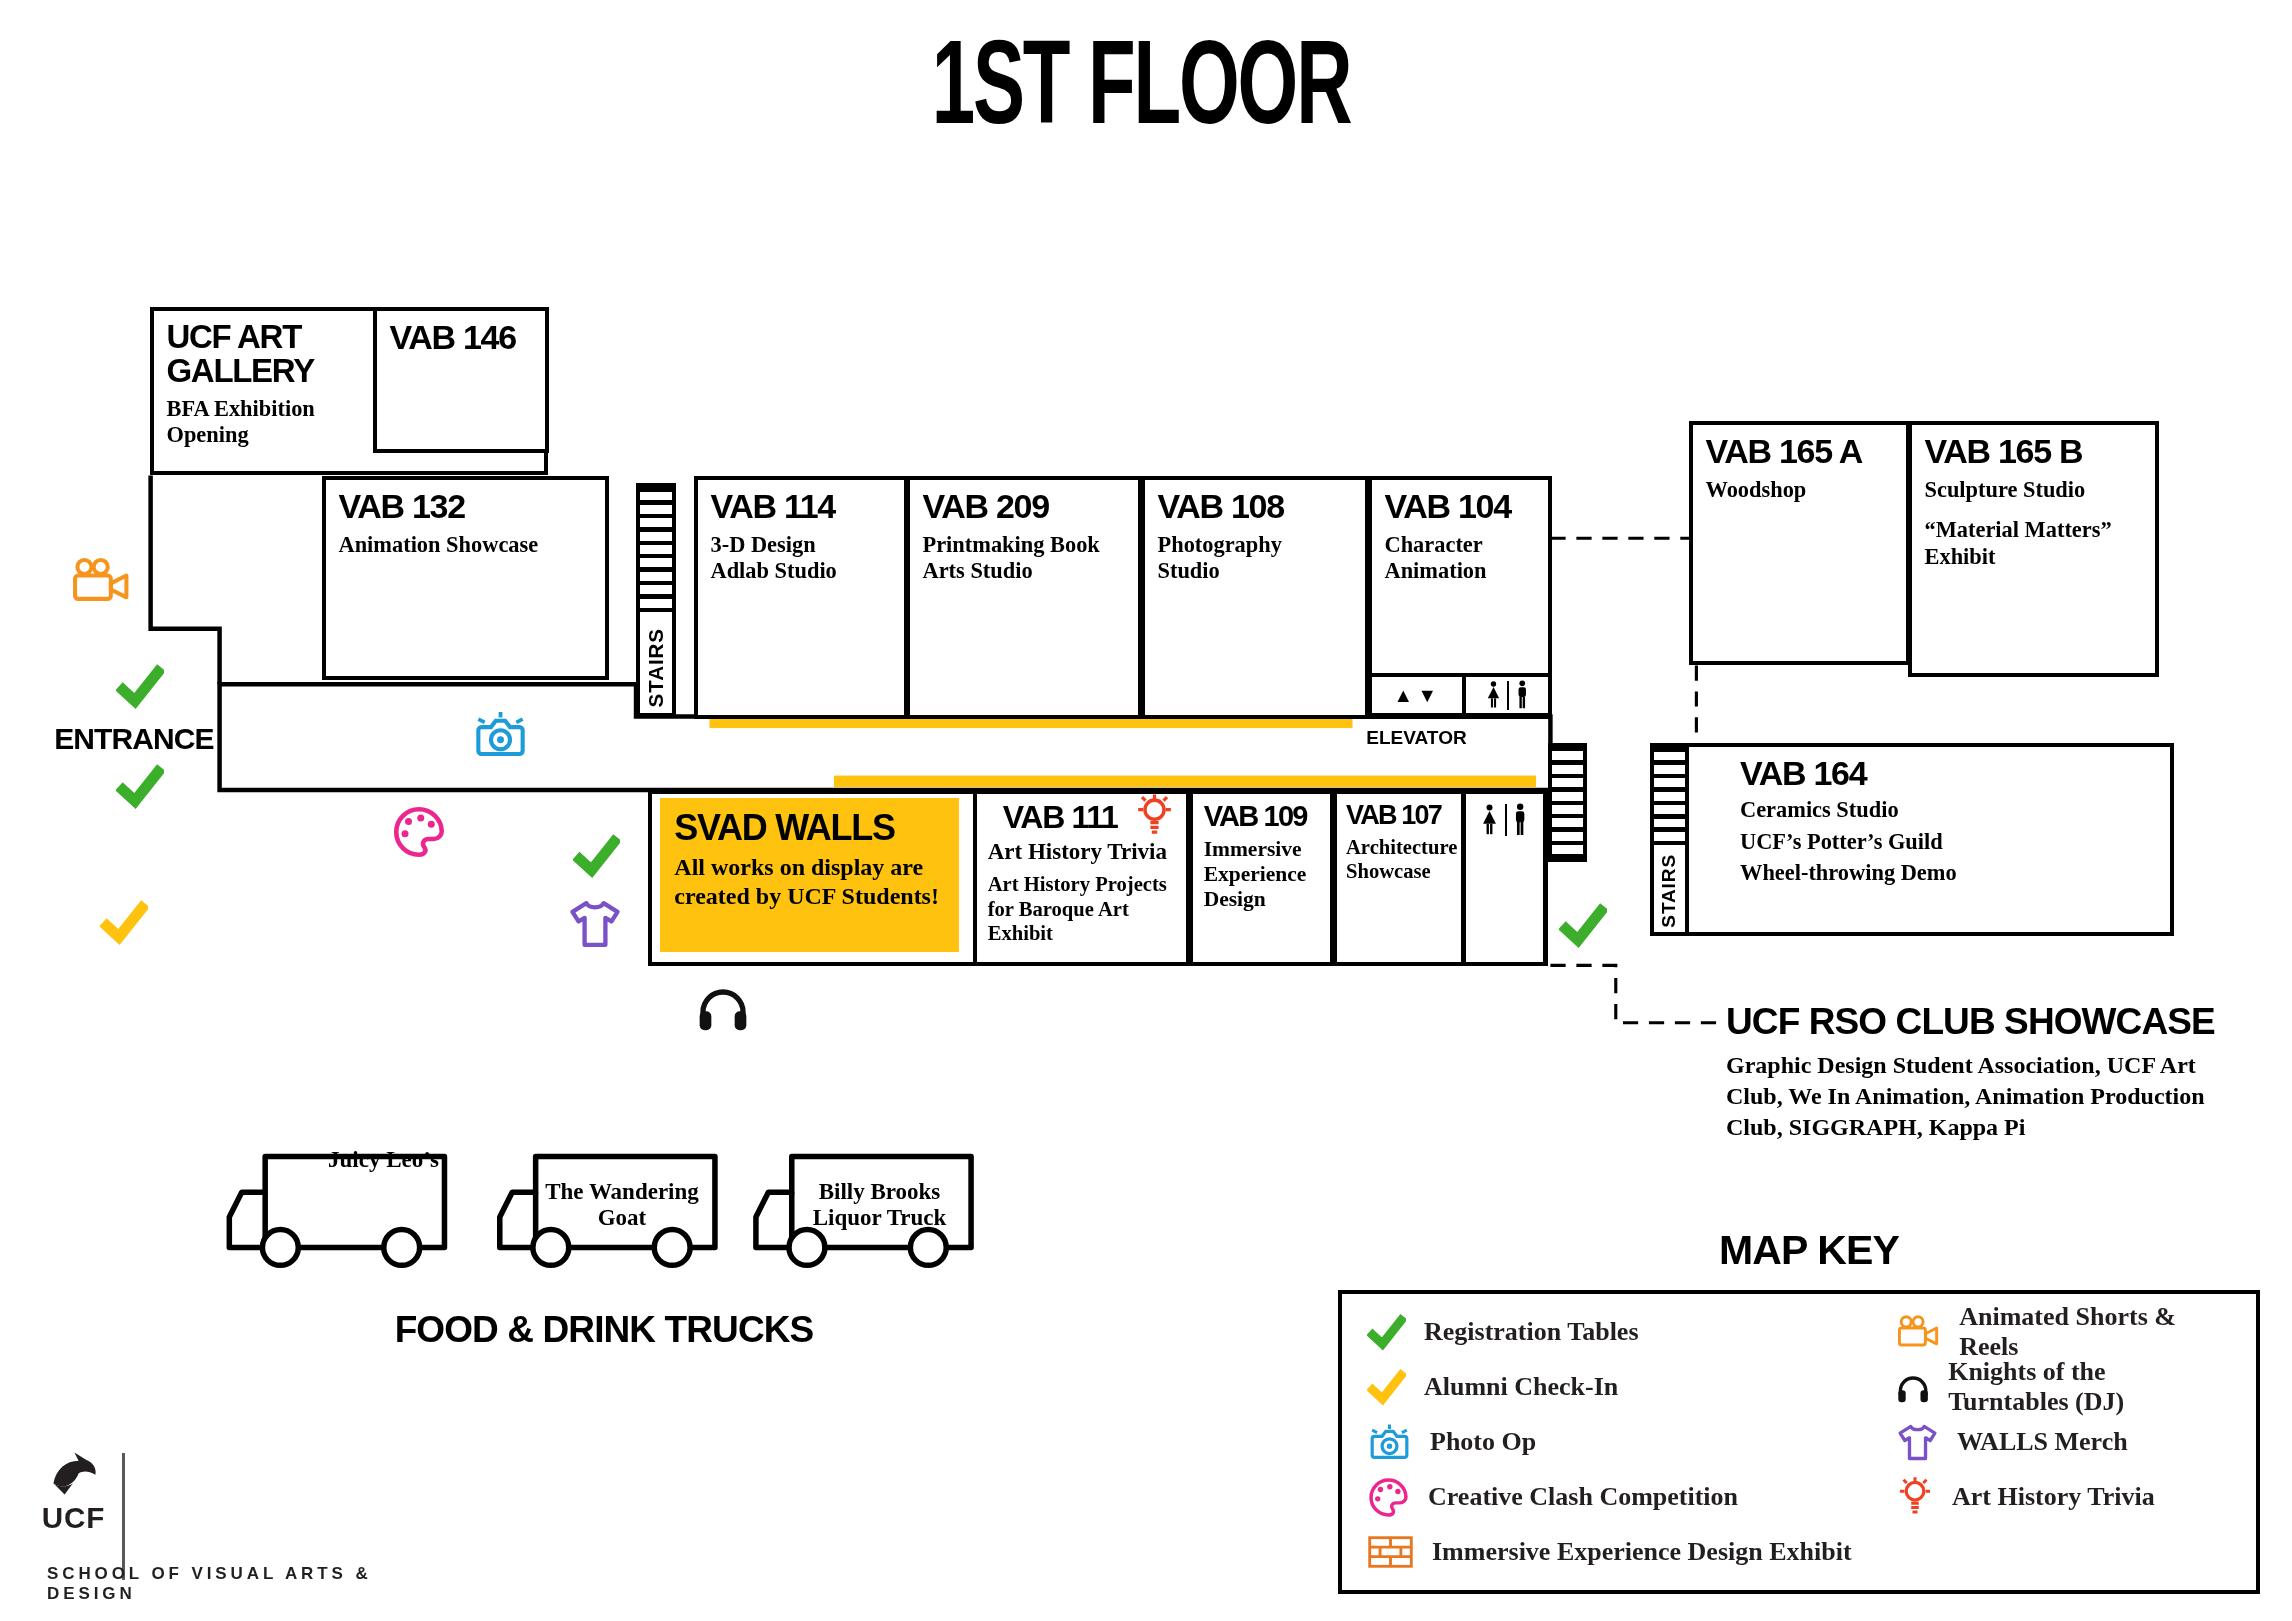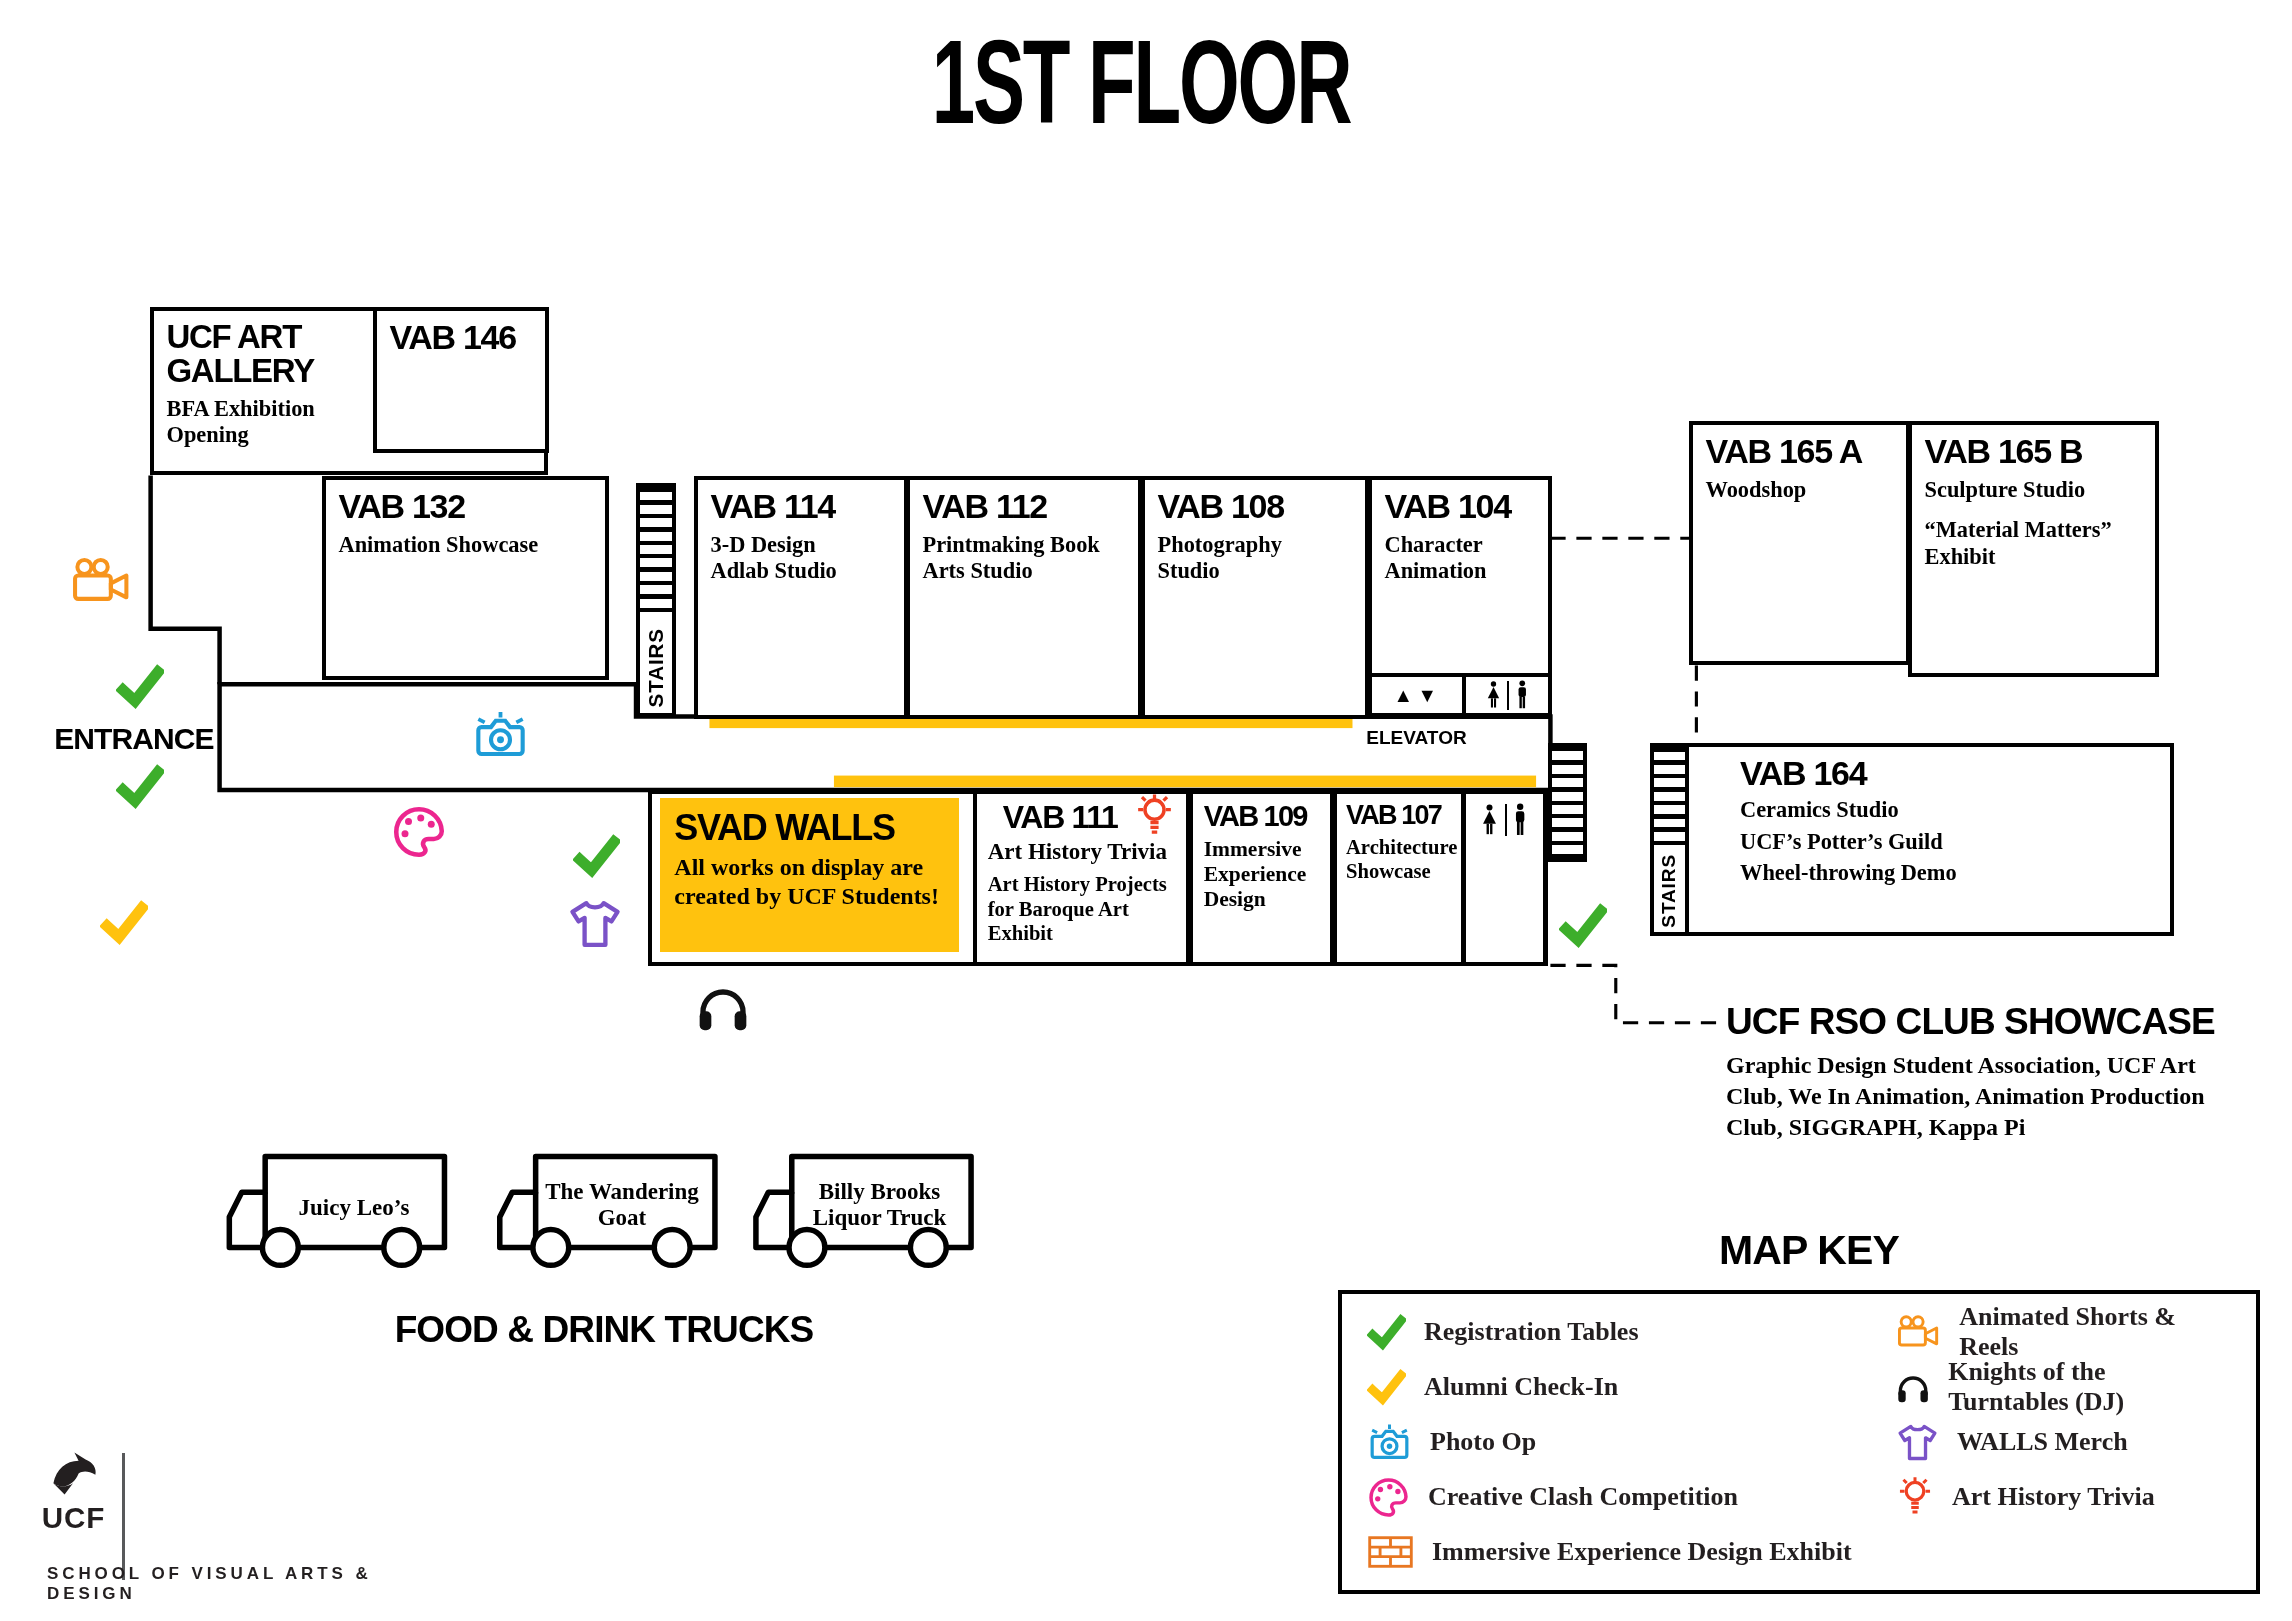--- a/index.html
+++ b/index.html
@@ -121,21 +121,21 @@
   <div class="a" style="left:636px;top:483px;width:40px;height:234px;border:4.5px solid #000;background:#fff;box-sizing:border-box;">
     <div class="hatch" style="position:absolute;left:0;top:0;right:0;height:134px;"></div>
     <div class="vtext" style="position:absolute;left:3.6px;bottom:5.4px;">STAIRS</div>
   </div>
 
   <div class="room" style="left:694px;top:476px;width:214px;height:243px;">
     <div class="rname">VAB 114</div>
     <div class="rdesc" style="width:161px;">3-D Design Adlab Studio</div>
   </div>
   <div class="room" style="left:906px;top:476px;width:236px;height:243px;">
-    <div class="rname">VAB 112</div>
+    <div class="rname">VAB 209</div>
     <div class="rdesc" style="width:184px;">Printmaking Book Arts Studio</div>
   </div>
   <div class="room" style="left:1141px;top:476px;width:228px;height:243px;">
     <div class="rname">VAB 108</div>
     <div class="rdesc" style="width:148px;">Photography Studio</div>
   </div>
   <div class="room" style="left:1368px;top:476px;width:184px;height:243px;">
     <div class="rname">VAB 104</div>
     <div class="rdesc" style="width:125px;">Character Animation</div>
   </div>
@@ -239,21 +239,21 @@
   <svg class="a" width="54" height="50" style="left:696px;top:982px;color:#111" viewBox="0 0 60 56">
       <use href="#i-headphones"></use>
     </svg>
   <svg class="a" width="48" height="48" style="left:1559px;top:902px;color:#3DAE2B" viewBox="0 0 54 54">
       <use href="#i-check"></use>
     </svg>
 
   <div class="a heavy" style="left:1726px;top:1001px;width:591px;font-size:37px;">UCF RSO CLUB SHOWCASE</div>
   <div class="a serifb" style="left:1726px;top:1050px;width:524px;font-size:24px;line-height:1.3;">Graphic Design Student Association, UCF Art Club, We In Animation, Animation Production Club, SIGGRAPH, Kappa Pi</div>
 
-  <div class="a serifb" style="left:269px;top:1195px;width:170px;text-align:center;font-size:23px;">Juicy Leo’s</div>
+  <div class="a serifb" style="left:269px;top:1147px;width:170px;text-align:right;font-size:23px;">Juicy Leo’s</div>
   <div class="a serifb" style="left:537px;top:1179px;width:170px;text-align:center;font-size:23px;line-height:1.15;">The Wandering Goat</div>
   <div class="a serifb" style="left:792px;top:1179px;width:175px;text-align:center;font-size:23px;line-height:1.15;">Billy Brooks Liquor Truck</div>
   <div class="a heavy" style="left:371px;top:1309px;width:466px;text-align:center;font-size:37px;">FOOD &amp; DRINK TRUCKS</div>
 
   <div class="a heavy" style="left:1639px;top:1227px;width:340px;text-align:center;font-size:41px;">MAP KEY</div>
   <div class="a" style="left:1338px;top:1290px;width:922px;height:304px;border:4.5px solid #000;box-sizing:border-box;background:#fff;display:flex;padding:10.7px 25px;gap:32px;">
     <div style="width:497px;">
       <div class="keyrow">
         <svg width="39" height="39" style="color:#3DAE2B" viewBox="0 0 44 44">
             <use href="#i-check"></use>

